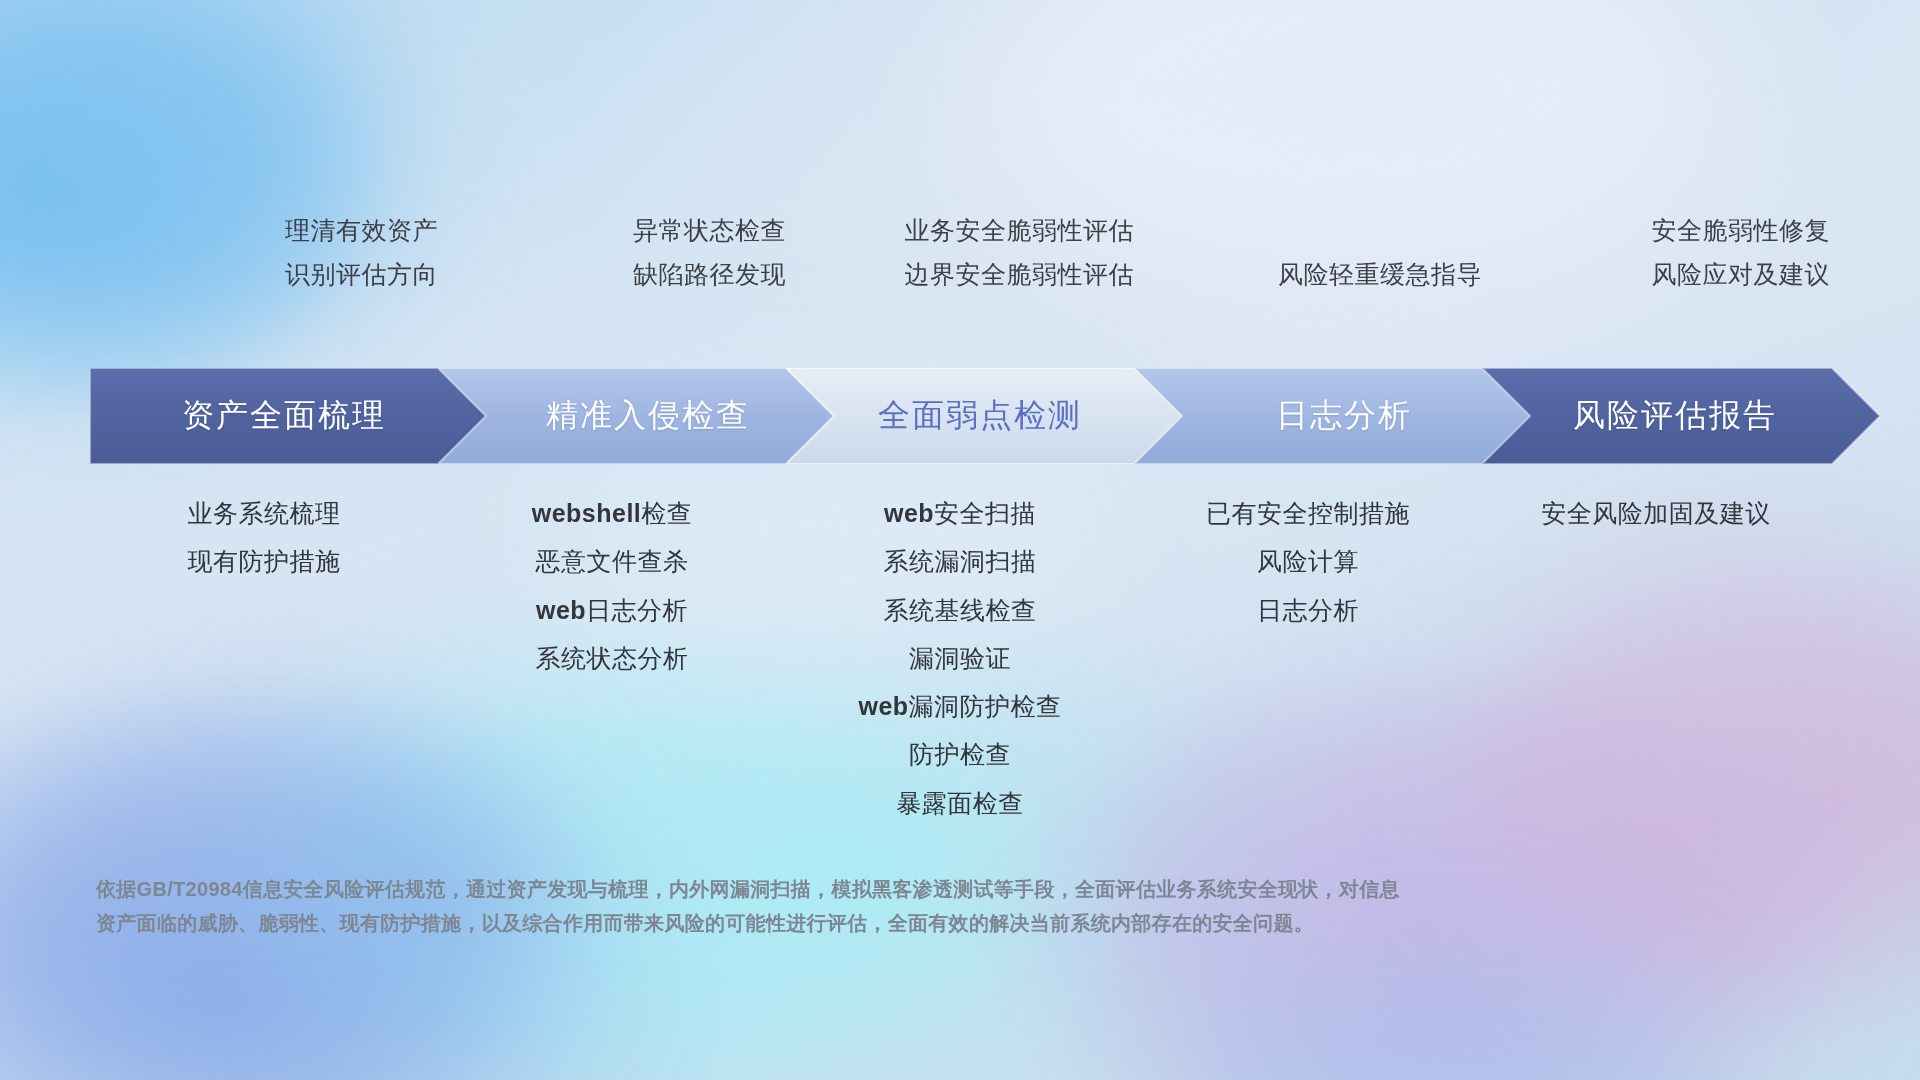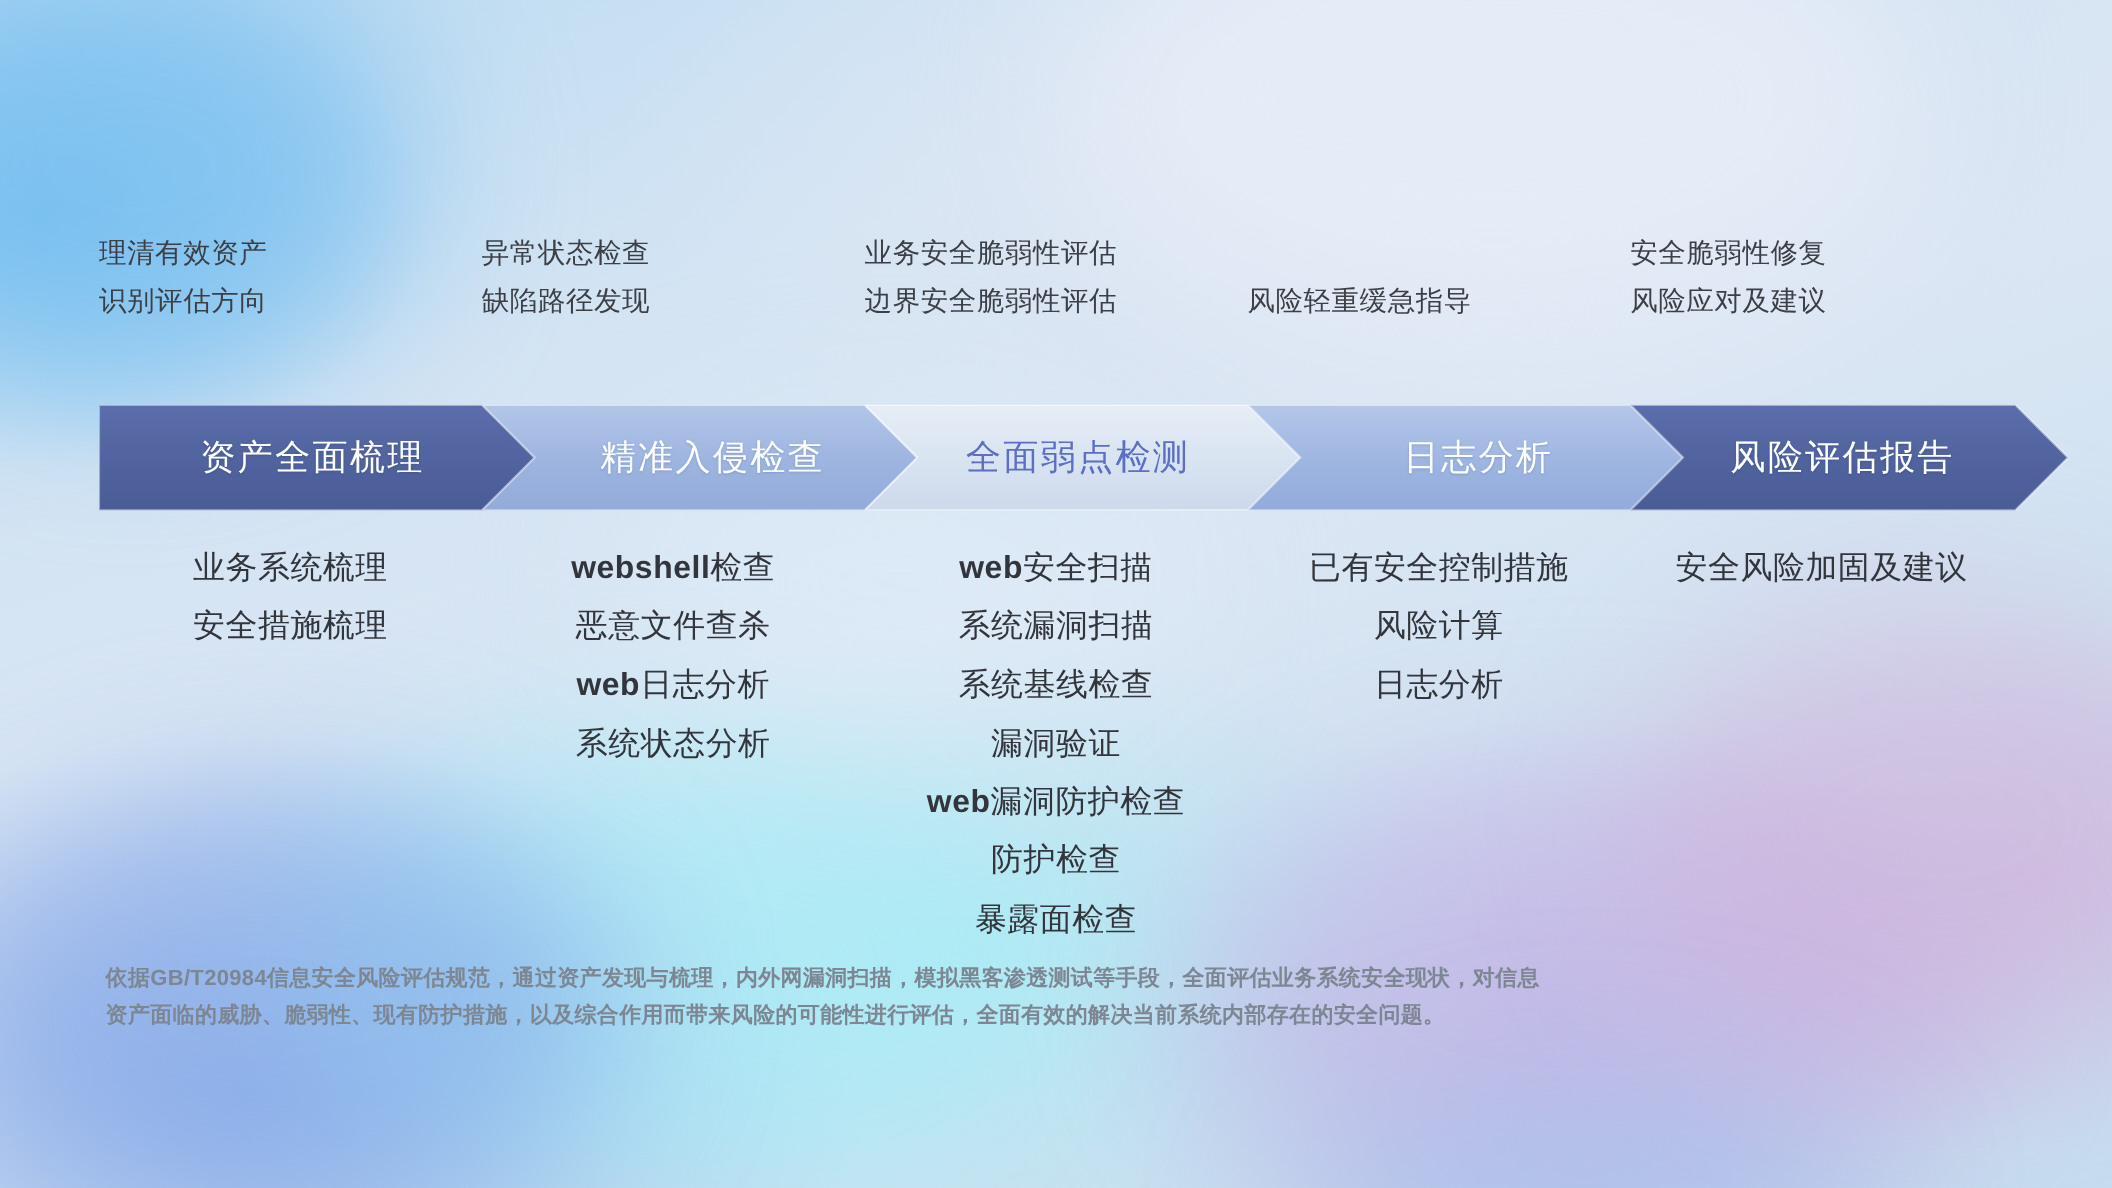--- a/index.html
+++ b/index.html
@@ -66,21 +66,21 @@
   .col-4 { left: 1392px; width: 348px; }
 
   
   .top-list {
     position: absolute;
     left: 0;
     width: 100%;
     bottom: 790px; 
     display: flex;
     flex-direction: column;
-    align-items: flex-start;
+    align-items: flex-end;
     justify-content: flex-end;
     gap: 12px;
   }
   .top-item {
     font-size: 25px;
     line-height: 1.28;
     color: #3c3f46;
     letter-spacing: 0.5px;
     white-space: nowrap;
   }
@@ -139,21 +139,21 @@
     position: absolute;
     left: 0;
     width: 100%;
     top: 498px;
     display: flex;
     flex-direction: column;
     align-items: center;
     gap: 17px;
   }
   .bottom-item {
-    font-size: 29px;
+    font-size: 25px;
     line-height: 1.25;
     color: #32353c;
     letter-spacing: 0.5px;
     white-space: nowrap;
   }
   .bottom-item .en {
     font-weight: 700;
   }
 
   
@@ -186,21 +186,21 @@
 
   <div class="stage-grid">
 
     <div class="col col-0">
       <div class="top-list">
         <div class="top-item">理清有效资产</div>
         <div class="top-item">识别评估方向</div>
       </div>
       <div class="bottom-list">
         <div class="bottom-item"><span class="en"></span><span>业务系统梳理</span></div>
-        <div class="bottom-item"><span class="en"></span><span>安全措施梳理</span></div>
+        <div class="bottom-item"><span class="en"></span><span>现有防护措施</span></div>
       </div>
     </div>
 
     <div class="col col-1">
       <div class="top-list">
         <div class="top-item">异常状态检查</div>
         <div class="top-item">缺陷路径发现</div>
       </div>
       <div class="bottom-list">
         <div class="bottom-item"><span class="en">webshell</span><span>检查</span></div>

